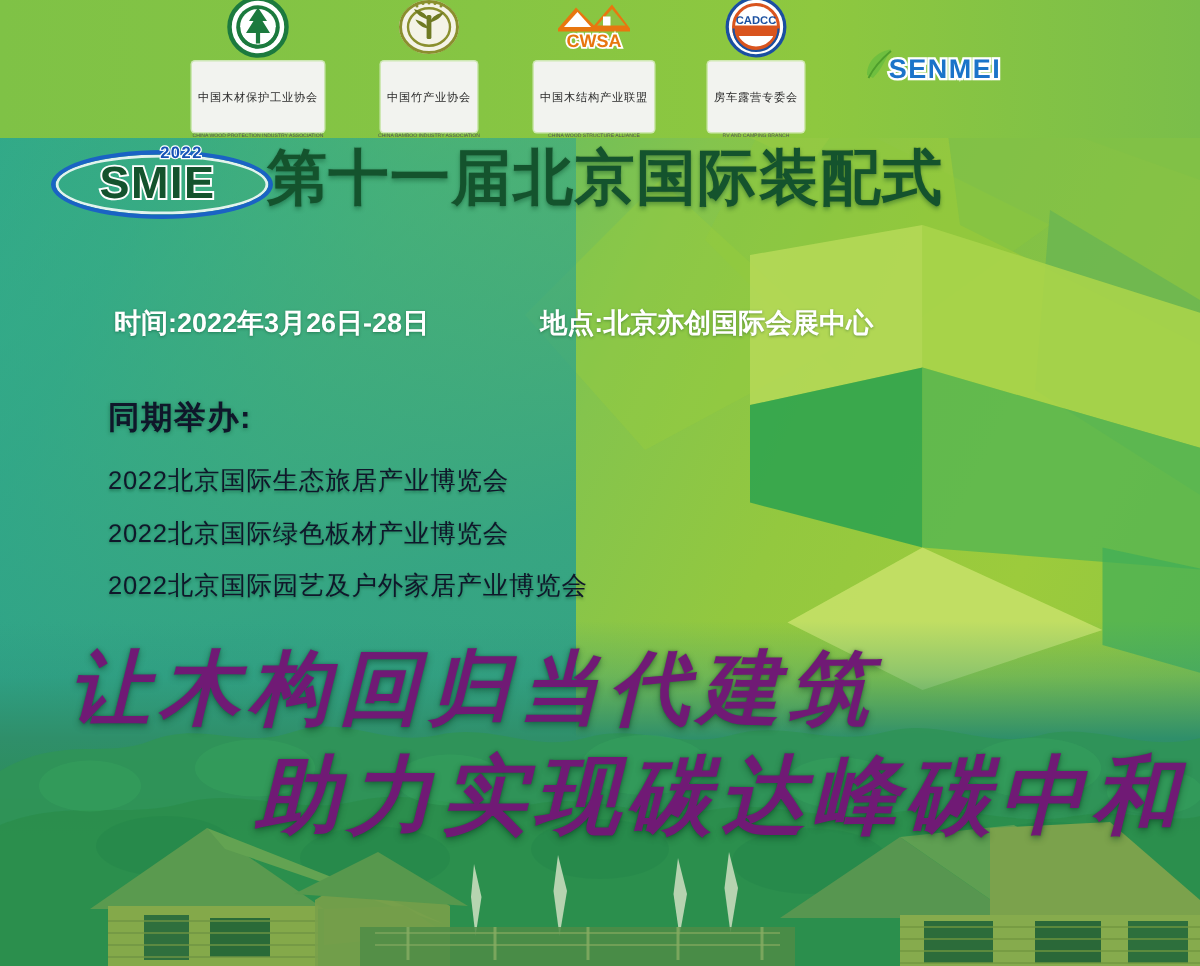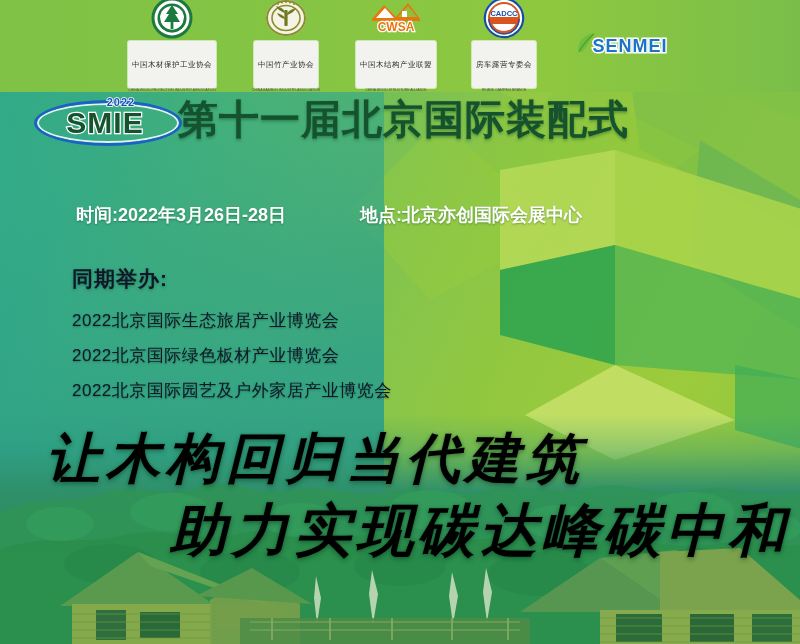--- a/index.html
+++ b/index.html
@@ -118,21 +118,21 @@
     text-shadow:0 1px 3px rgba(0,60,30,.45);margin-bottom:10px;
   }
   .concurrent .row{
     font-size:17px;line-height:35px;letter-spacing:.5px;
     text-shadow:0 1px 2px rgba(0,60,30,.4);white-space:nowrap;
   }
 
   
   .slogan{position:absolute;left:0;top:415px;width:100%;height:140px;}
   .slogan .ln{
-    position:absolute;color:#000000;white-space:nowrap;
+    position:absolute;color:#701a75;white-space:nowrap;
     font-family:"DejaVu Serif","Liberation Serif",serif;
     font-weight:bold;font-style:italic;
     text-shadow:0 2px 5px rgba(0,50,25,.45),0 0 2px rgba(0,40,20,.3);
   }
   .slogan .l1{left:46px;top:8px;font-size:54px;letter-spacing:6px;}
   .slogan .l2{left:170px;top:78px;font-size:57px;letter-spacing:5px;font-style:italic;}
 </style>
 </head>
 <body>
 

